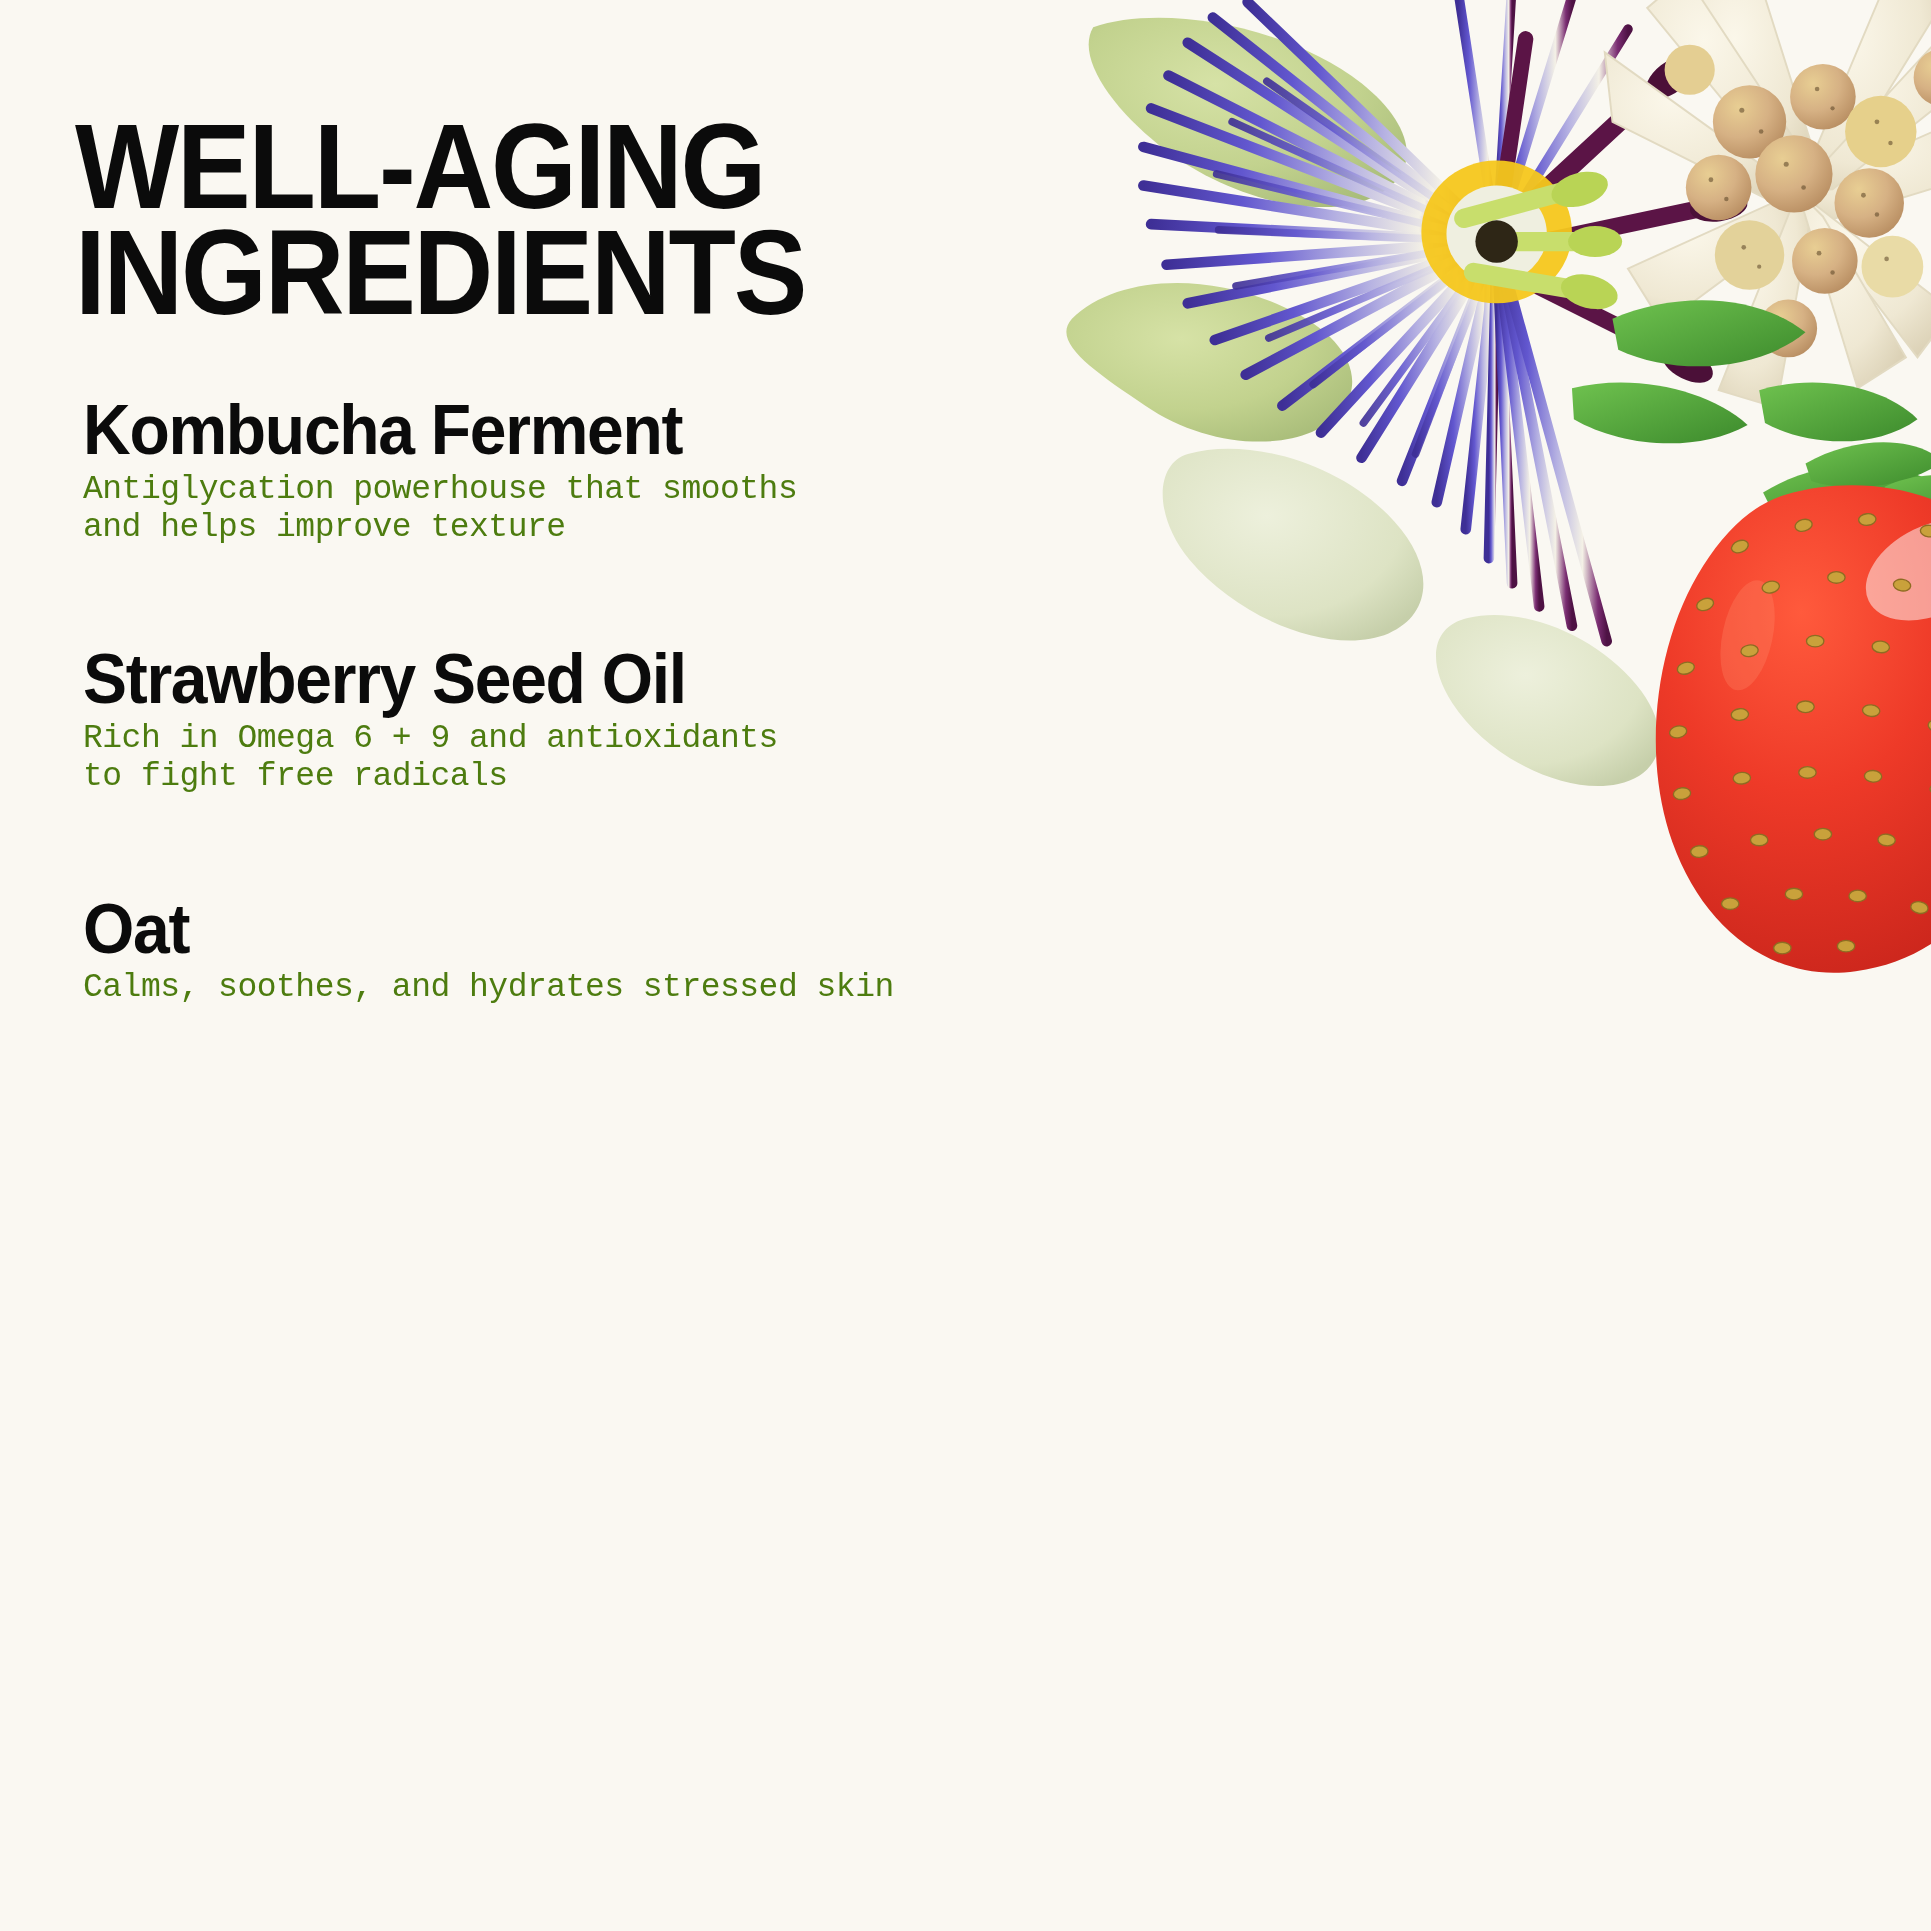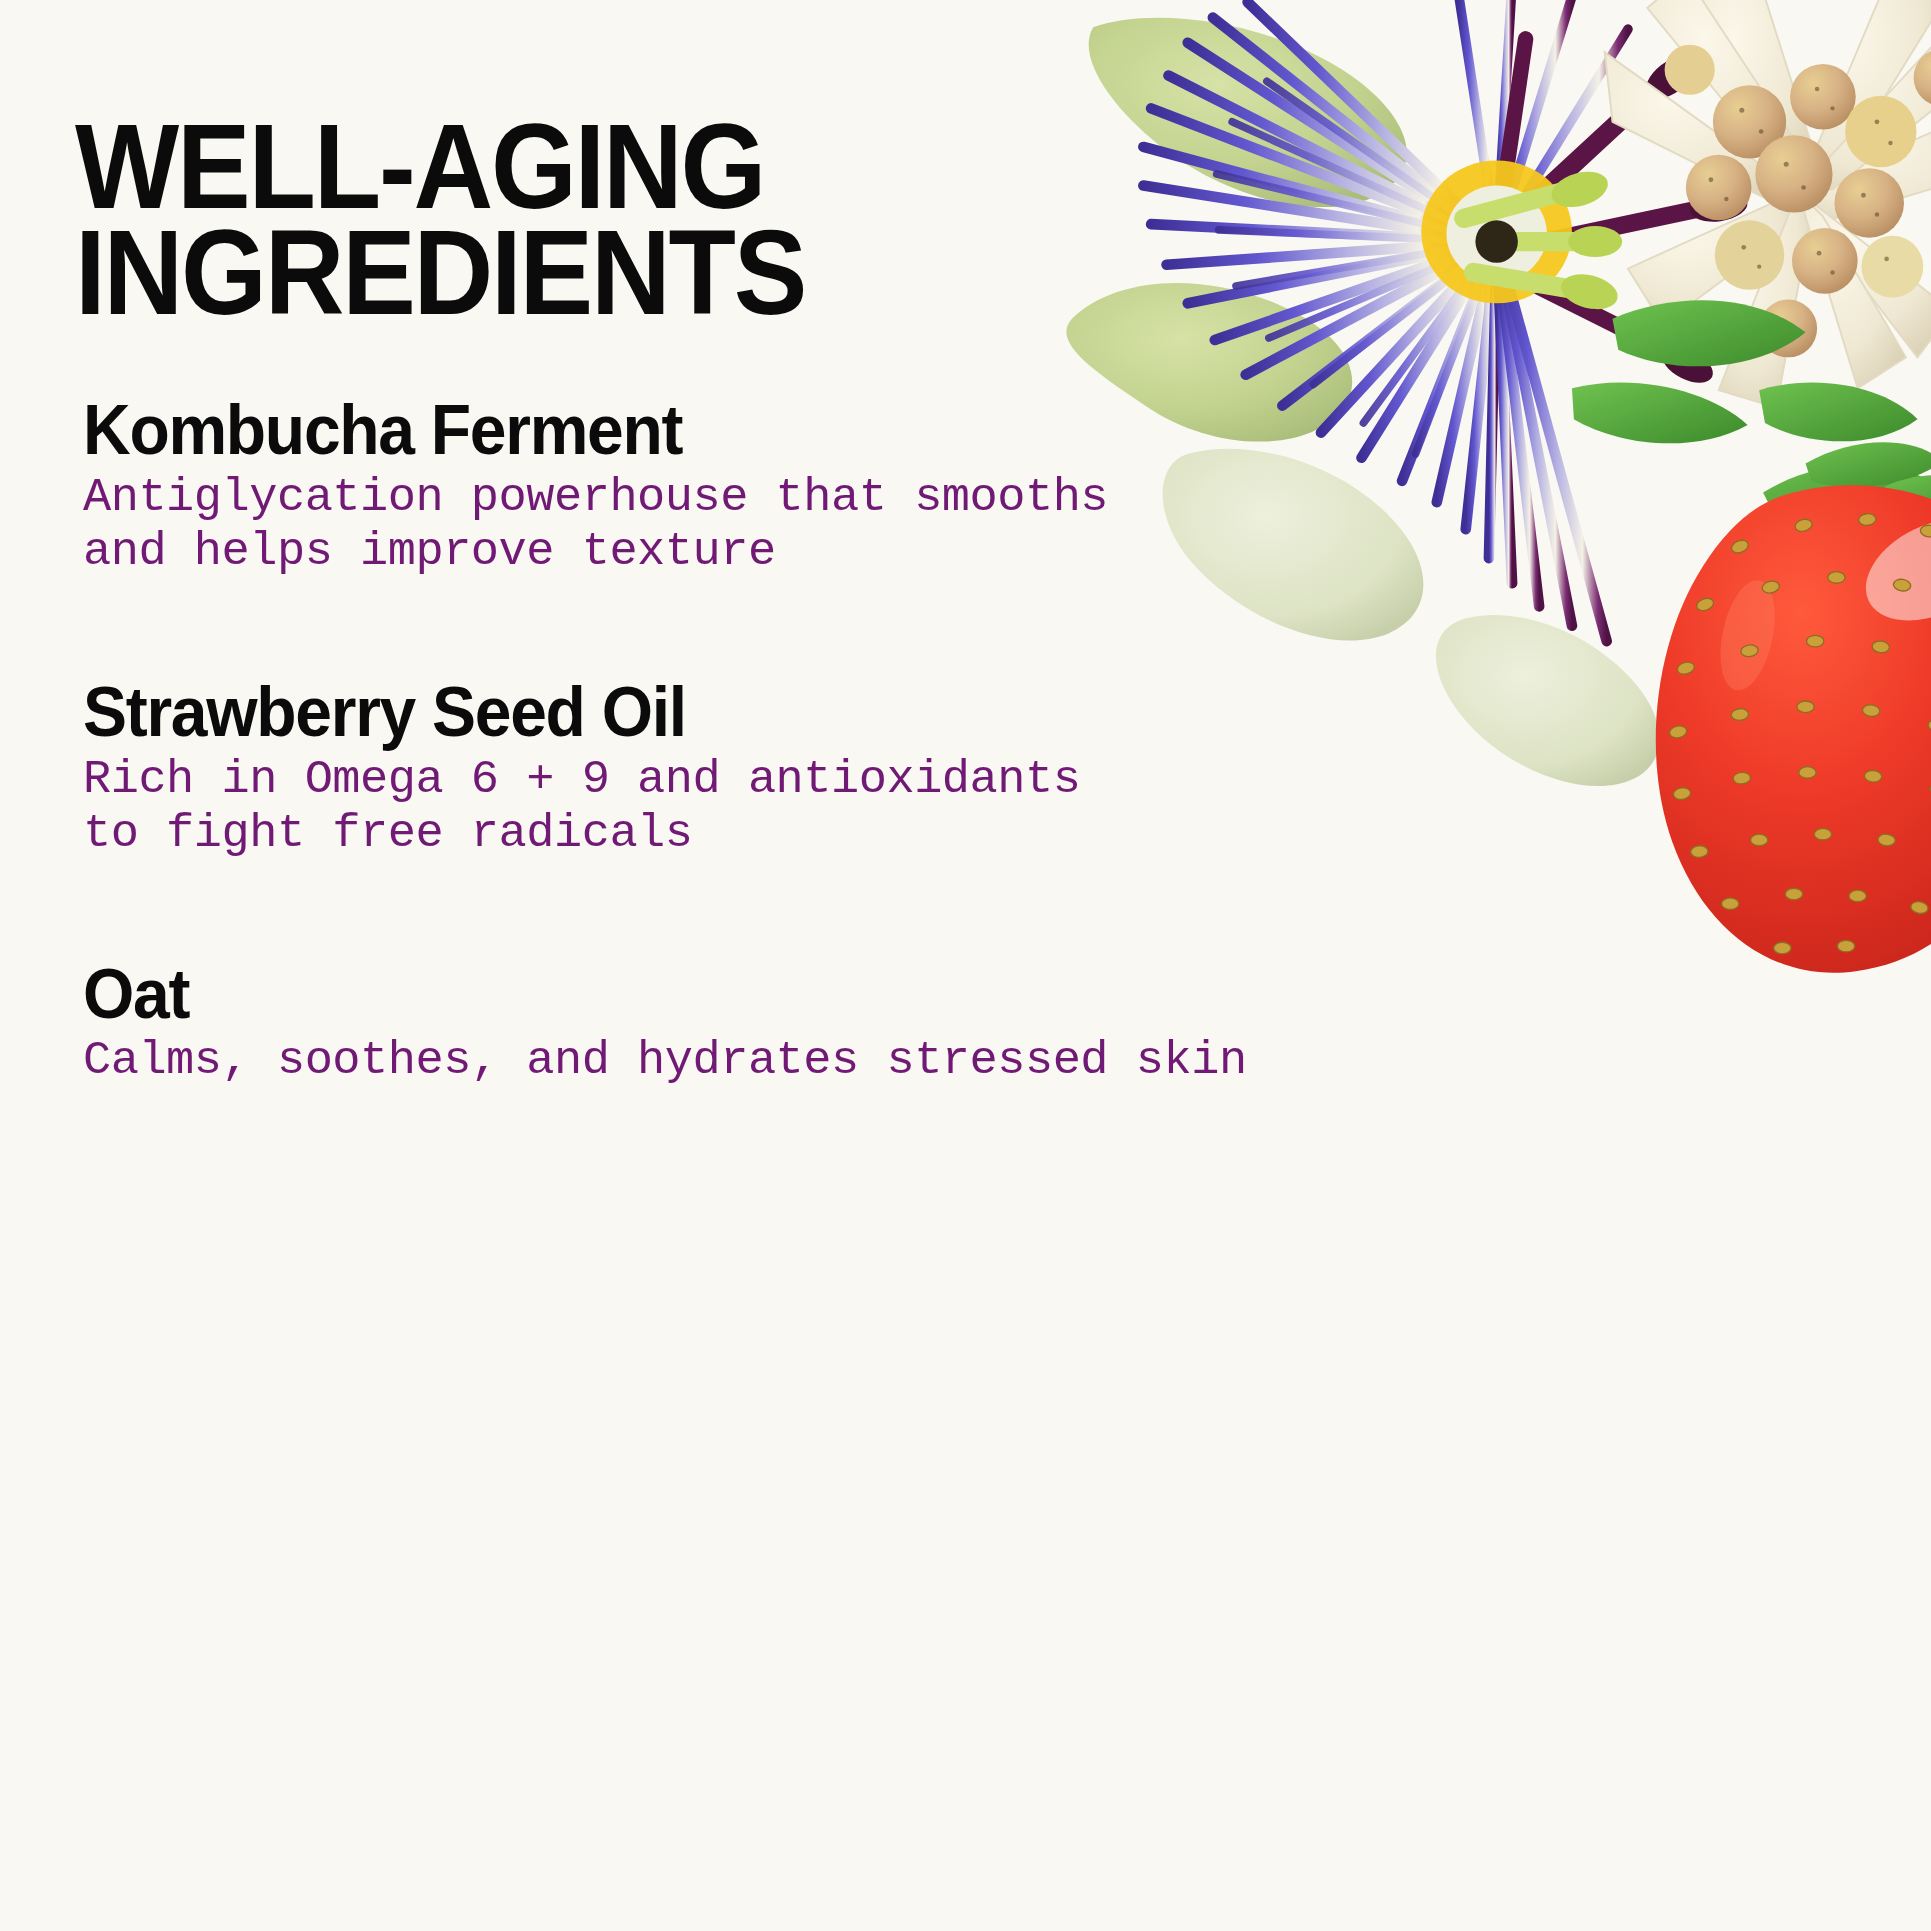--- a/index.html
+++ b/index.html
@@ -78,24 +78,24 @@
     letter-spacing: -1.4px;
     color: #0B0B0B;
     transform: scaleX(0.93);
     transform-origin: left center;
   }
 
   .ingredient-desc {
     margin: 0;
     font-family: "Liberation Mono", "DejaVu Sans Mono", monospace;
     font-weight: 400;
-    font-size: 47px;
+    font-size: 33px;
     line-height: 1.16;
     letter-spacing: -0.5px;
-    color: #701a75;
+    color: #4d7c0f;
     white-space: pre-line;
   }
 </style>
 </head>
 <body style="background: rgb(250, 248, 242);">
 
 <div id="card">
 
   <div id="artwork">
     <svg viewBox="0 0 920 1020" xmlns="http://www.w3.org/2000/svg" aria-hidden="true">

